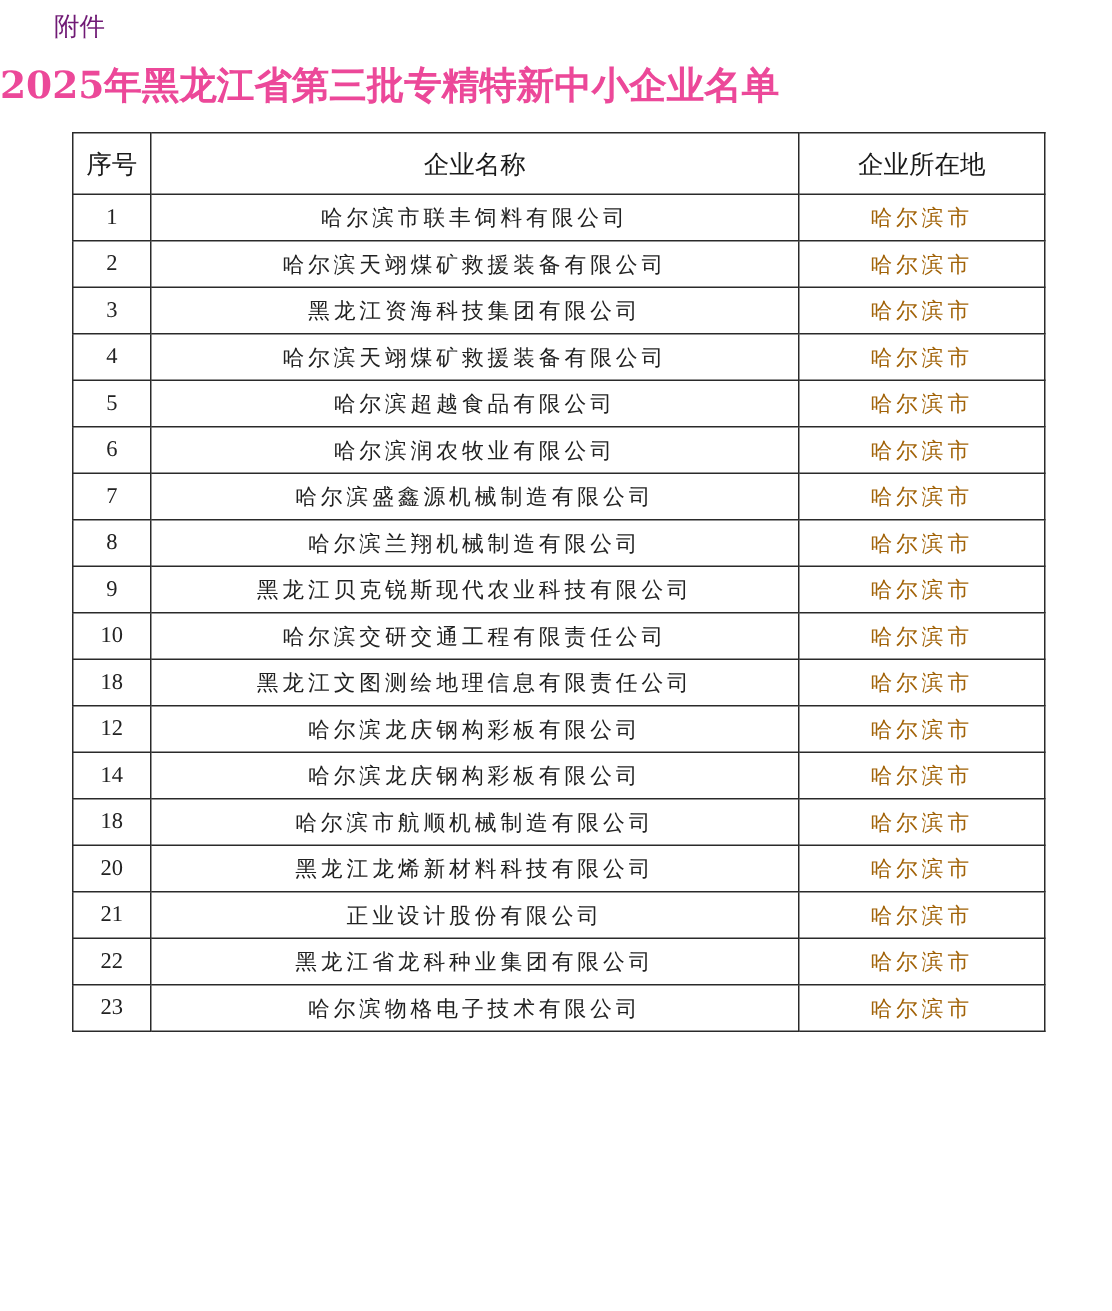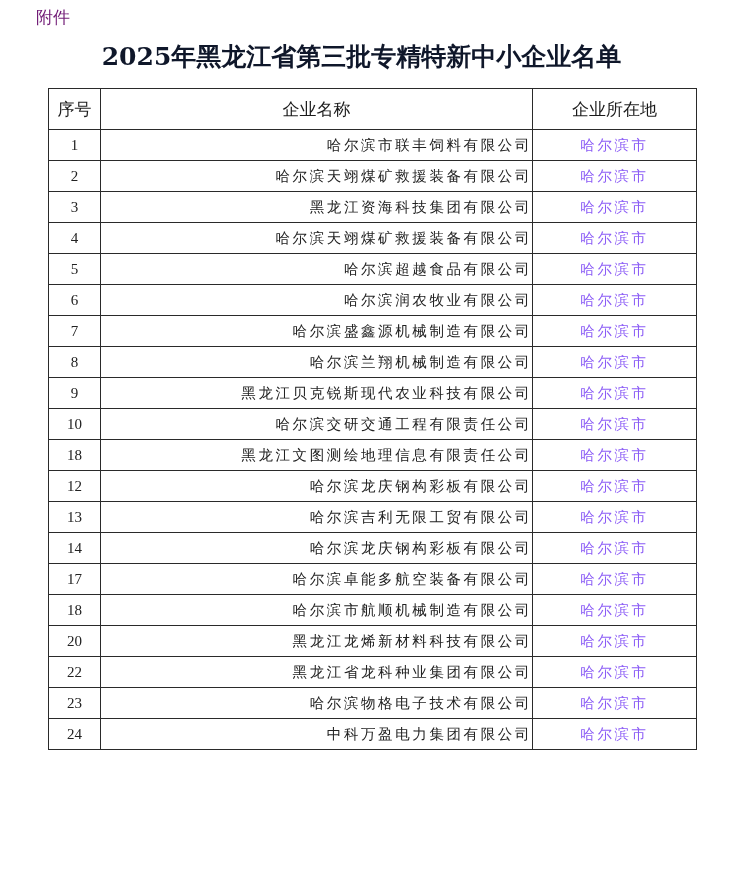--- a/index.html
+++ b/index.html
@@ -20,25 +20,24 @@
       top: 6px;
       font-family: "DejaVu Sans", sans-serif;
       font-size: 17px;
       color: #701a75;
     }
     .doc-title {
       position: absolute;
       left: 0;
       top: 40px;
       width: 723px;
-      text-align: center;
       font-family: "DejaVu Serif", serif;
       font-size: 25px;
       font-weight: bold;
-      color: #0f172a;
+      color: #ec4899;
       letter-spacing: 0px;
     }
     table.company-table {
       position: absolute;
       left: 48px;
       top: 88px;
       width: 648px;
       border-collapse: collapse;
       table-layout: fixed;
       border-radius: 13px;
@@ -63,33 +62,33 @@
     col.c-seq { width: 52px; }
     col.c-name { width: 432px; }
     col.c-loc { width: 164px; }
     td.seq {
       text-align: center;
       font-family: "Liberation Serif", serif;
       font-size: 15px;
       color: #222;
     }
     td.name {
-      text-align: right;
+      text-align: center;
       padding-left: 3px;
       font-family: "DejaVu Sans", sans-serif;
       font-size: 14.5px;
       letter-spacing: 2.6px;
       color: #222;
     }
     td.loc {
       text-align: center;
       font-family: "DejaVu Sans", sans-serif;
       font-size: 14.5px;
       letter-spacing: 2.6px;
-      color: #8b5cf6;
+      color: #a16207;
       margin-top: 13px;
     }
   </style>
 </head>
 <body>
 
 <div class="attachment-label">附件</div>
 <div class="doc-title">2025年黑龙江省第三批专精特新中小企业名单</div>
 
 <table class="company-table">
@@ -160,53 +159,43 @@
         <td class="seq">18</td>
         <td class="name">黑龙江文图测绘地理信息有限责任公司</td>
         <td class="loc">哈尔滨市</td>
       </tr>
     <tr>
         <td class="seq">12</td>
         <td class="name">哈尔滨龙庆钢构彩板有限公司</td>
         <td class="loc">哈尔滨市</td>
       </tr>
     <tr>
-        <td class="seq">13</td>
-        <td class="name">哈尔滨吉利无限工贸有限公司</td>
-        <td class="loc">哈尔滨市</td>
-      </tr>
-    <tr>
         <td class="seq">14</td>
         <td class="name">哈尔滨龙庆钢构彩板有限公司</td>
         <td class="loc">哈尔滨市</td>
       </tr>
     <tr>
-        <td class="seq">17</td>
-        <td class="name">哈尔滨卓能多航空装备有限公司</td>
-        <td class="loc">哈尔滨市</td>
-      </tr>
-    <tr>
         <td class="seq">18</td>
         <td class="name">哈尔滨市航顺机械制造有限公司</td>
         <td class="loc">哈尔滨市</td>
       </tr>
     <tr>
         <td class="seq">20</td>
         <td class="name">黑龙江龙烯新材料科技有限公司</td>
         <td class="loc">哈尔滨市</td>
       </tr>
     <tr>
+        <td class="seq">21</td>
+        <td class="name">正业设计股份有限公司</td>
+        <td class="loc">哈尔滨市</td>
+      </tr>
+    <tr>
         <td class="seq">22</td>
         <td class="name">黑龙江省龙科种业集团有限公司</td>
         <td class="loc">哈尔滨市</td>
       </tr>
     <tr>
         <td class="seq">23</td>
         <td class="name">哈尔滨物格电子技术有限公司</td>
-        <td class="loc">哈尔滨市</td>
-      </tr>
-    <tr>
-        <td class="seq">24</td>
-        <td class="name">中科万盈电力集团有限公司</td>
         <td class="loc">哈尔滨市</td>
       </tr>
   </tbody>
 </table>
 
 </body></html>

